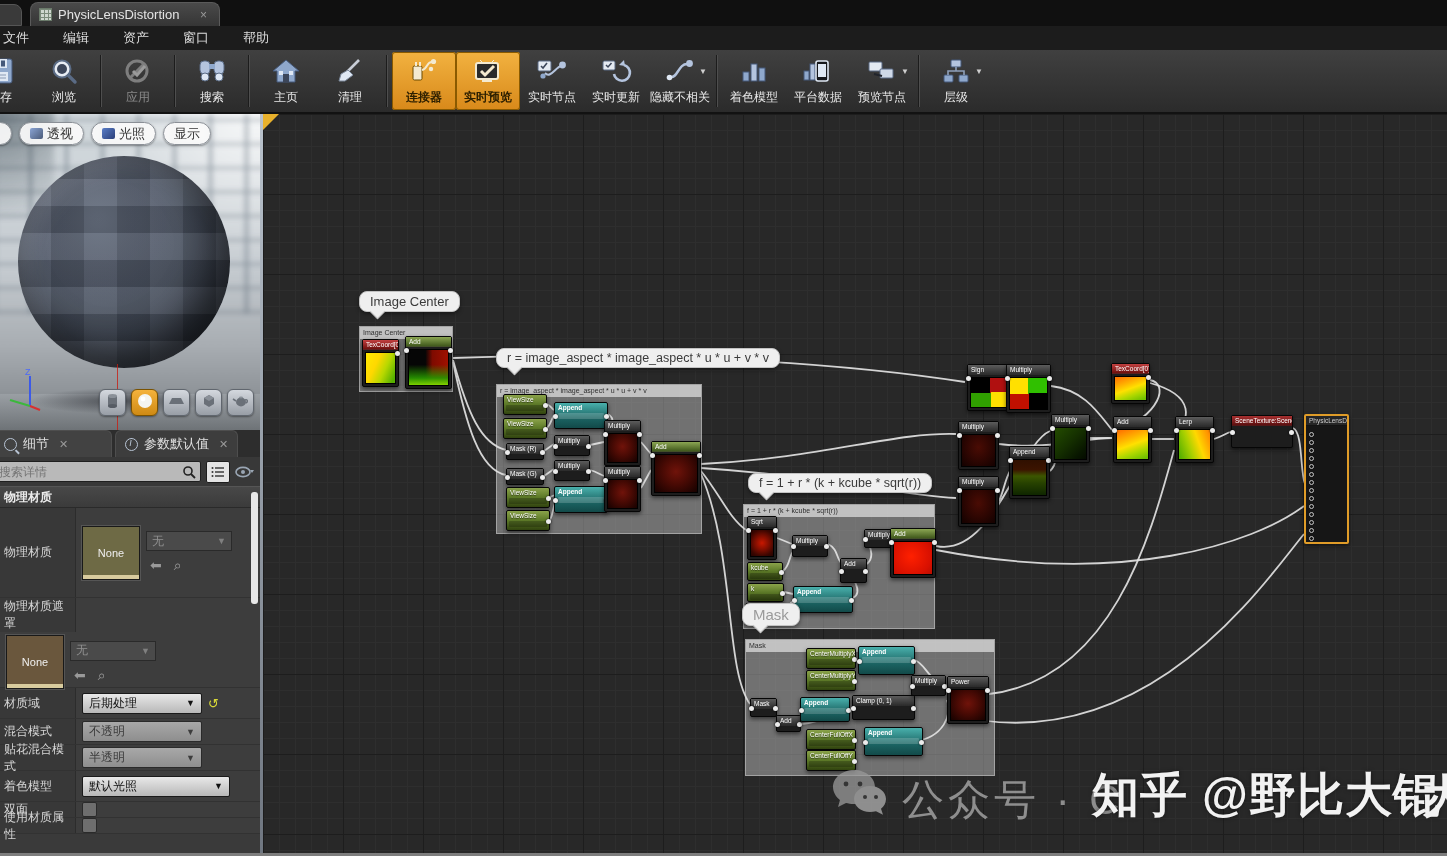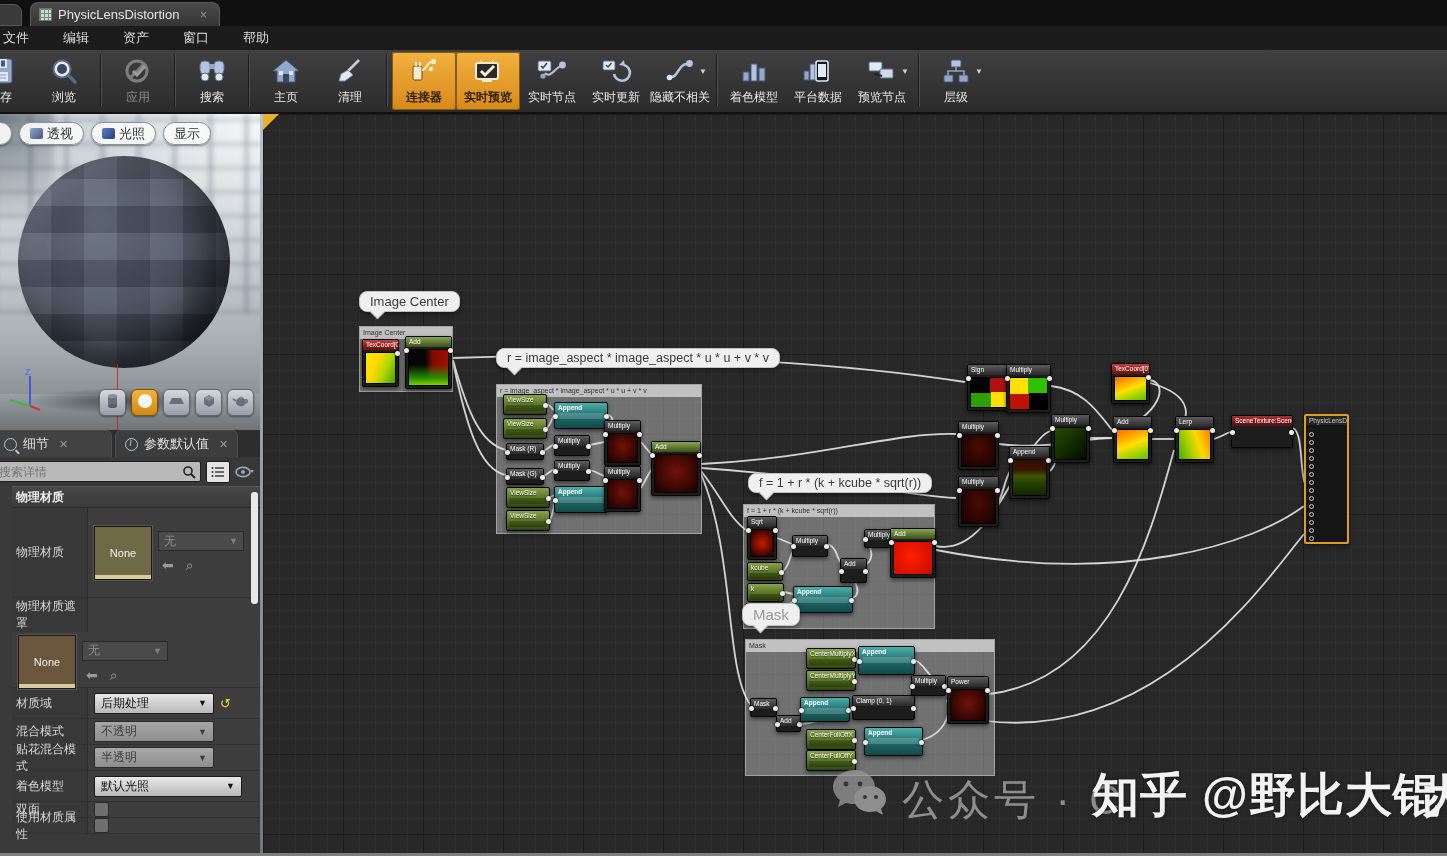--- a/index.html
+++ b/index.html
@@ -489,21 +489,21 @@
             <rect x="4" y="9.3" width="9" height="1.4" fill="#333"></rect>
         </svg>
       </div>
       <svg width="20" height="14" viewBox="0 0 20 14">
         <ellipse cx="8" cy="7" rx="7" ry="4.6" fill="none" stroke="#9aa6b4" stroke-width="1.6"></ellipse>
         <circle cx="8" cy="7" r="2" fill="#9aa6b4"></circle>
         <path d="M15,5 l4,0 l-2,3 z" fill="#9aa6b4"></path>
       </svg>
     </div>
 
-    <div id="dt-sections" style="position: absolute; left: 12px; top: 372px; width: 260px;">
+    <div id="dt-sections" style="position: absolute; left: 0px; top: 372px; width: 260px;">
         <div class="sec-head">物理材质</div>
         <div class="prop-row" style="height: 90px;">
           <div class="prop-label">物理材质</div>
           <div class="prop-value">
             <div class="thumb" style="background:#6e6a45">None</div>
             <div class="mini-col">
               <div class="sel-none">
                 <span>无</span>
                 <span class="car">▼</span>
               </div>

